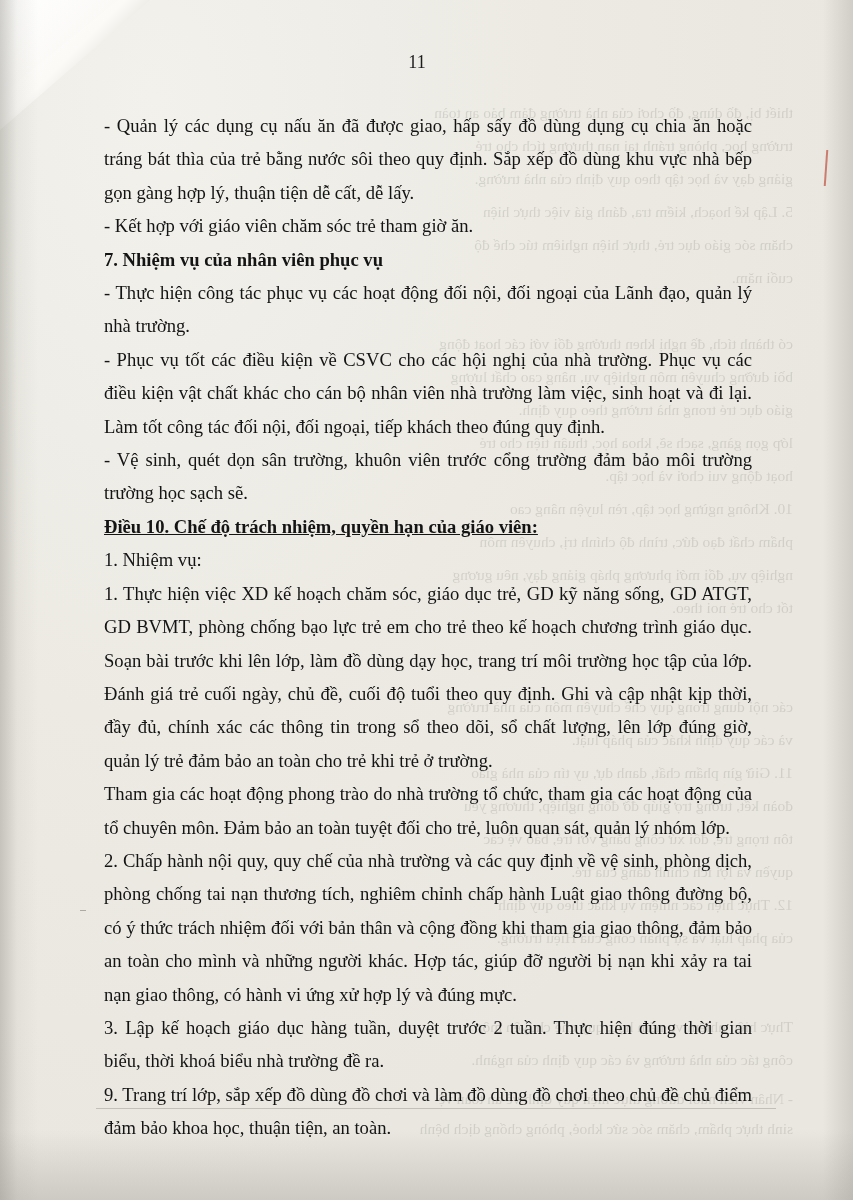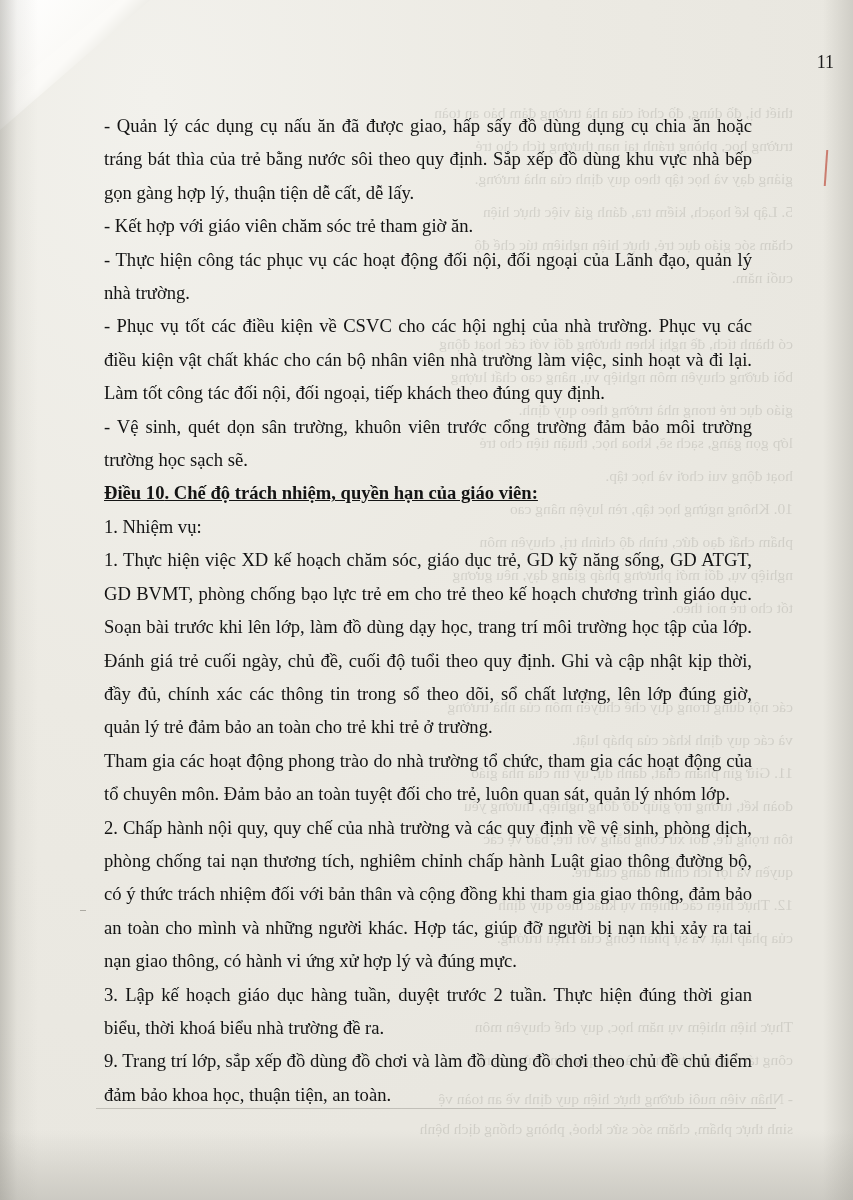--- a/index.html
+++ b/index.html
@@ -102,21 +102,21 @@
   .bleed .bl {
     position: absolute;
     white-space: nowrap;
   }
 
   .page-number {
     position: absolute;
     top: 52px;
     left: 0;
     width: 834px;
-    text-align: right;
+    text-align: center;
     font-size: 18px;
     color: #1c1c1c;
   }
 
   .content {
     position: absolute;
     left: 104px;
     top: 109px;
     width: 648px;
     font-size: 18.6px;
@@ -217,20 +217,21 @@
   <div class="shade-right"></div>
   <div class="shade-bottom"></div>
   <div class="red-mark"></div>
   <div class="tick"></div>
 
   <div class="page-number">11</div>
 
   <div class="content">
     <p class="p-ind">- Quản lý các dụng cụ nấu ăn đã được giao, hấp sấy đồ dùng dụng cụ chia ăn hoặc tráng bát thìa của trẻ bằng nước sôi theo quy định. Sắp xếp đồ dùng khu vực nhà bếp gọn gàng hợp lý, thuận tiện dễ cất, dễ lấy.</p>
     <p class="p-ind">- Kết hợp với giáo viên chăm sóc trẻ tham giờ ăn.</p>
+    <p class="p-head">7. Nhiệm vụ của nhân viên phục vụ</p>
     <p class="p-ind">- Thực hiện công tác phục vụ các hoạt động đối nội, đối ngoại của Lãnh đạo, quản lý nhà trường.</p>
     <p class="p-ind">- Phục vụ tốt các điều kiện về CSVC cho các hội nghị của nhà trường. Phục vụ các điều kiện vật chất khác cho cán bộ nhân viên nhà trường làm việc, sinh hoạt và đi lại. Làm tốt công tác đối nội, đối ngoại, tiếp khách theo đúng quy định.</p>
     <p class="p-ind">- Vệ sinh, quét dọn sân trường, khuôn viên trước cổng trường đảm bảo môi trường trường học sạch sẽ.</p>
     <p class="underline-head"><span class="u">Điều 10</span><span class="b">. Chế độ trách nhiệm, quyền hạn của giáo viên:</span></p>
     <p class="p-head-small">1. Nhiệm vụ:</p>
     <p class="p-ind2">1. Thực hiện việc XD kế hoạch chăm sóc, giáo dục trẻ, GD kỹ năng sống, GD ATGT, GD BVMT, phòng chống bạo lực trẻ em cho trẻ theo kế hoạch chương trình giáo dục. Soạn bài trước khi lên lớp, làm đồ dùng dạy học, trang trí môi trường học tập của lớp. Đánh giá trẻ cuối ngày, chủ đề, cuối độ tuổi theo quy định. Ghi và cập nhật kịp thời, đầy đủ, chính xác các thông tin trong sổ theo dõi, sổ chất lượng, lên lớp đúng giờ, quản lý trẻ đảm bảo an toàn cho trẻ khi trẻ ở trường.</p>
     <p class="p-ind2">Tham gia các hoạt động phong trào do nhà trường tổ chức, tham gia các hoạt động của tổ chuyên môn. Đảm bảo an toàn tuyệt đối cho trẻ, luôn quan sát, quản lý nhóm lớp.</p>
     <p class="p-ind2">2. Chấp hành nội quy, quy chế của nhà trường và các quy định về vệ sinh, phòng dịch, phòng chống tai nạn thương tích, nghiêm chỉnh chấp hành Luật giao thông đường bộ, có ý thức trách nhiệm đối với bản thân và cộng đồng khi tham gia giao thông, đảm bảo an toàn cho mình và những người khác. Hợp tác, giúp đỡ người bị nạn khi xảy ra tai nạn giao thông, có hành vi ứng xử hợp lý và đúng mực.</p>
     <p class="p-ind2">3. Lập kế hoạch giáo dục hàng tuần, duyệt trước 2 tuần. Thực hiện đúng thời gian biểu, thời khoá biểu nhà trường đề ra.</p>
     <p class="p-ind2">9. Trang trí lớp, sắp xếp đồ dùng đồ chơi và làm đồ dùng đồ chơi theo chủ đề chủ điểm đảm bảo khoa học, thuận tiện, an toàn.</p>

